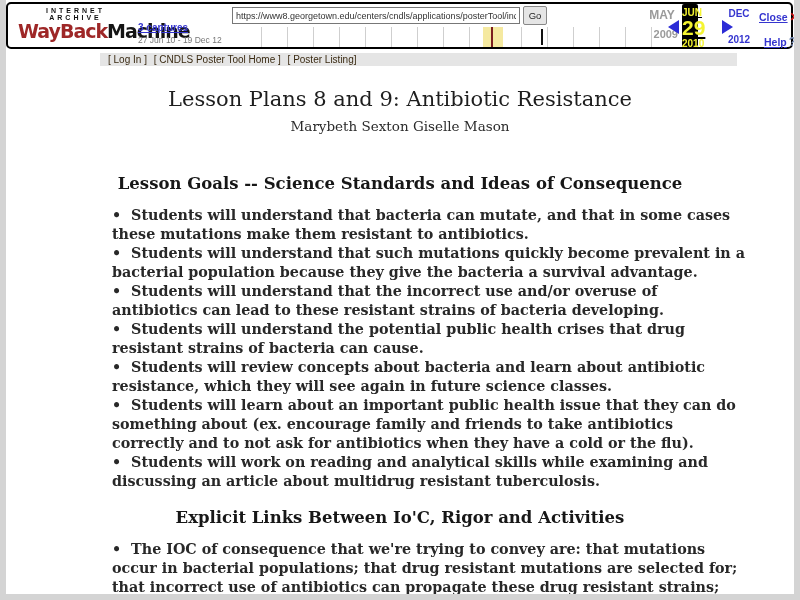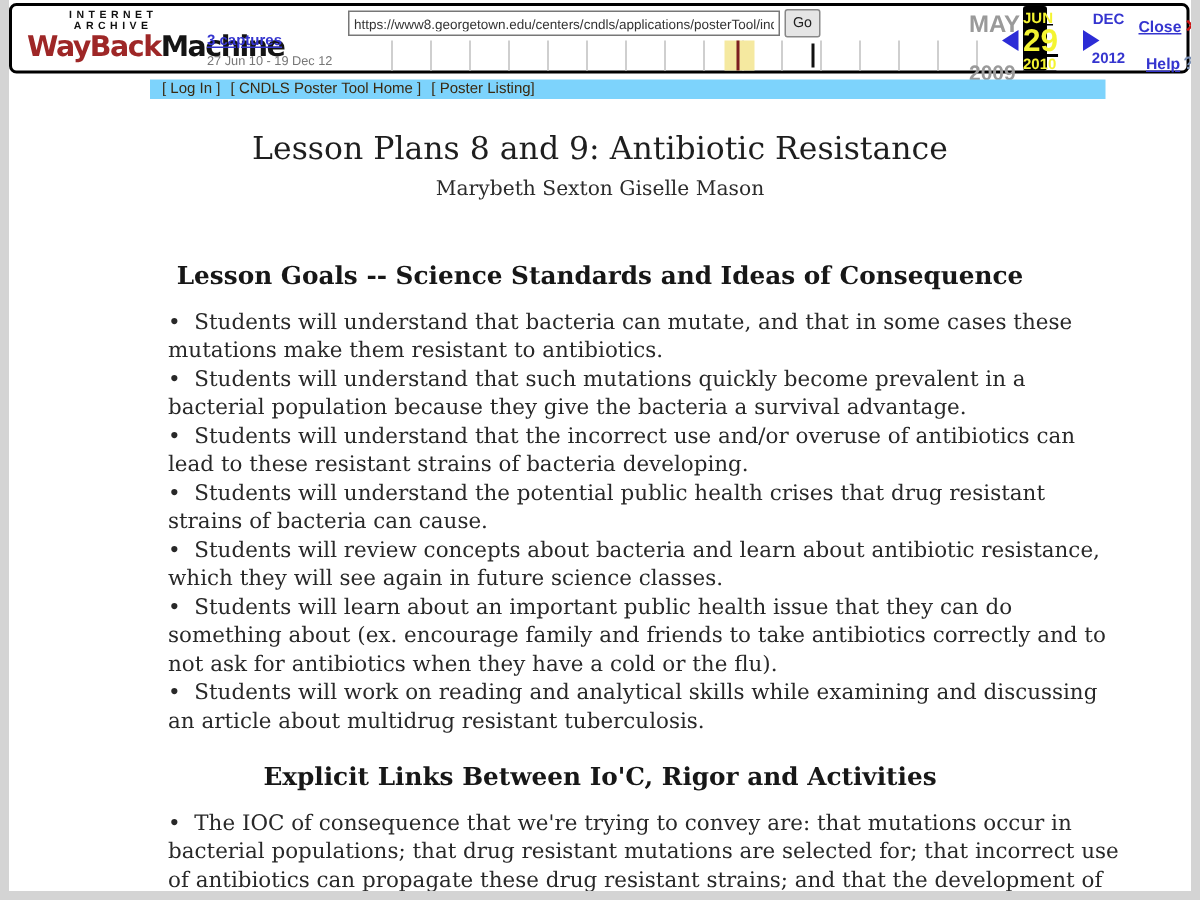--- a/index.html
+++ b/index.html
@@ -22,48 +22,48 @@
   .wb-url { position:absolute; left:224px; top:3px; width:288px; height:17px;
     border:1px solid #777; font-size:9px; color:#333; padding:2px 3px; font-family:"Liberation Sans", sans-serif; background:#fff; }
   .wb-go { position:absolute; left:515px; top:2px; height:19px; width:24px; font-size:9.5px;
     background:#e5e5e5; border:1px solid #888; border-radius:2px; color:#222; }
   .wb-timeline { position:absolute; left:228px; top:23px; width:424px; height:20px;
     background:repeating-linear-gradient(90deg, transparent 0px, transparent 25px, #cfcfcf 25px, #cfcfcf 26px); }
   .wb-highlight { position:absolute; left:247px; top:0px; width:20px; height:20px; background:#f5e9a0; }
   .wb-capline { position:absolute; left:255px; top:0px; width:2px; height:20px; background:#7c1f1f; }
   .wb-curline { position:absolute; left:305px; top:2px; width:2px; height:16px; background:#111; }
   .wb-datenav { position:absolute; left:638px; top:0px; width:110px; height:43px; font-weight:bold; }
-  .wb-mon-prev { position:absolute; left:0px; top:4px; width:32px; text-align:center; font-size:16px; color:#9a9a9a; }
-  .wb-yr-prev  { position:absolute; left:0px; top:36px; width:32px; text-align:left; font-size:14px; color:#9a9a9a; }
+  .wb-mon-prev { position:absolute; left:0px; top:4px; width:32px; text-align:center; font-size:12px; color:#9a9a9a; }
+  .wb-yr-prev  { position:absolute; left:0px; top:24px; width:32px; text-align:right; font-size:11px; color:#9a9a9a; }
   .wb-blackbox { position:absolute; left:36px; top:0px; width:16px; height:43px; background:#000; border-radius:2px; text-align:left;text-decoration:underline; }
   .wb-mon-cur { font-size:10px; color:#f4f431; margin-top:3px; }
   .wb-day { font-size:21px; color:#f4f431; font-weight:bold; line-height:20px; }
   .wb-yr-cur { font-size:10px; color:#f4f431; }
   .wb-mon-next { position:absolute; left:76px; top:4px; width:34px; text-align:center; font-size:10px; color:#3535cf; }
   .wb-yr-next  { position:absolute; left:76px; top:30px; width:34px; text-align:center; font-size:10px; color:#3535cf; }
   .wb-arrow { width:0; height:0; position:absolute; cursor:pointer; }
   .wb-arrow-left { left:22px; top:16px; border-top:7px solid transparent; border-bottom:7px solid transparent; border-right:11px solid #2c2cd6; }
   .wb-arrow-right { left:76px; top:16px; border-top:7px solid transparent; border-bottom:7px solid transparent; border-left:11px solid #2c2cd6; }
   .wb-close { position:absolute; left:751px; top:6px; font-size:10.5px; font-weight:bold; }
   .wb-close .x { color:#cc1111; font-weight:bold; font-size:12px; text-decoration:none; margin-left:2px; }
   .wb-help { position:absolute; left:756px; top:31px; font-size:10.5px; font-weight:bold; }
   .wb-help .q { color:#7a8fb5; font-size:12px; text-decoration:none; margin-left:2px; }
 
   
   .site-nav { position:absolute; left:94px; top:53px; width:637px; height:13px;
-    background:#7dd3fc; font-size:10px; color:#3a2a12; line-height:13px; padding-left:8px; }
+    background:#e5e5e5; font-size:10px; color:#3a2a12; line-height:13px; padding-left:8px; }
   .site-nav span { margin-right:4px; cursor:pointer; }
 
   
   .content { position:absolute; left:0; top:66px; width:788px; font-family:"DejaVu Serif","Liberation Serif",serif; color:#2b2b2b; }
   .doc-title { text-align:center; font-size:21px; color:#1e1e1e; margin-top:21px; }
   .doc-authors { text-align:center; font-size:13.5px; color:#2b2b2b; margin-top:7px; }
   .sec-head { text-align:center; font-size:16.5px; font-weight:bold; color:#171717; margin-top:40px; margin-bottom:13px; }
   .sec-head.tight { margin-top:17px; }
-  .bullets { padding:0 48px 0 106px; }
+  .bullets { padding:0 48px 0 106px;font-weight:bold; }
   .bullet { font-size:14.3px; line-height:19px; color:#282828; }
   .bullet::before { content:"\2022\00a0\00a0"; }
 </style>
 </head>
 <body>
 
 <div class="page">
 
   <div class="wb-toolbar">
 

